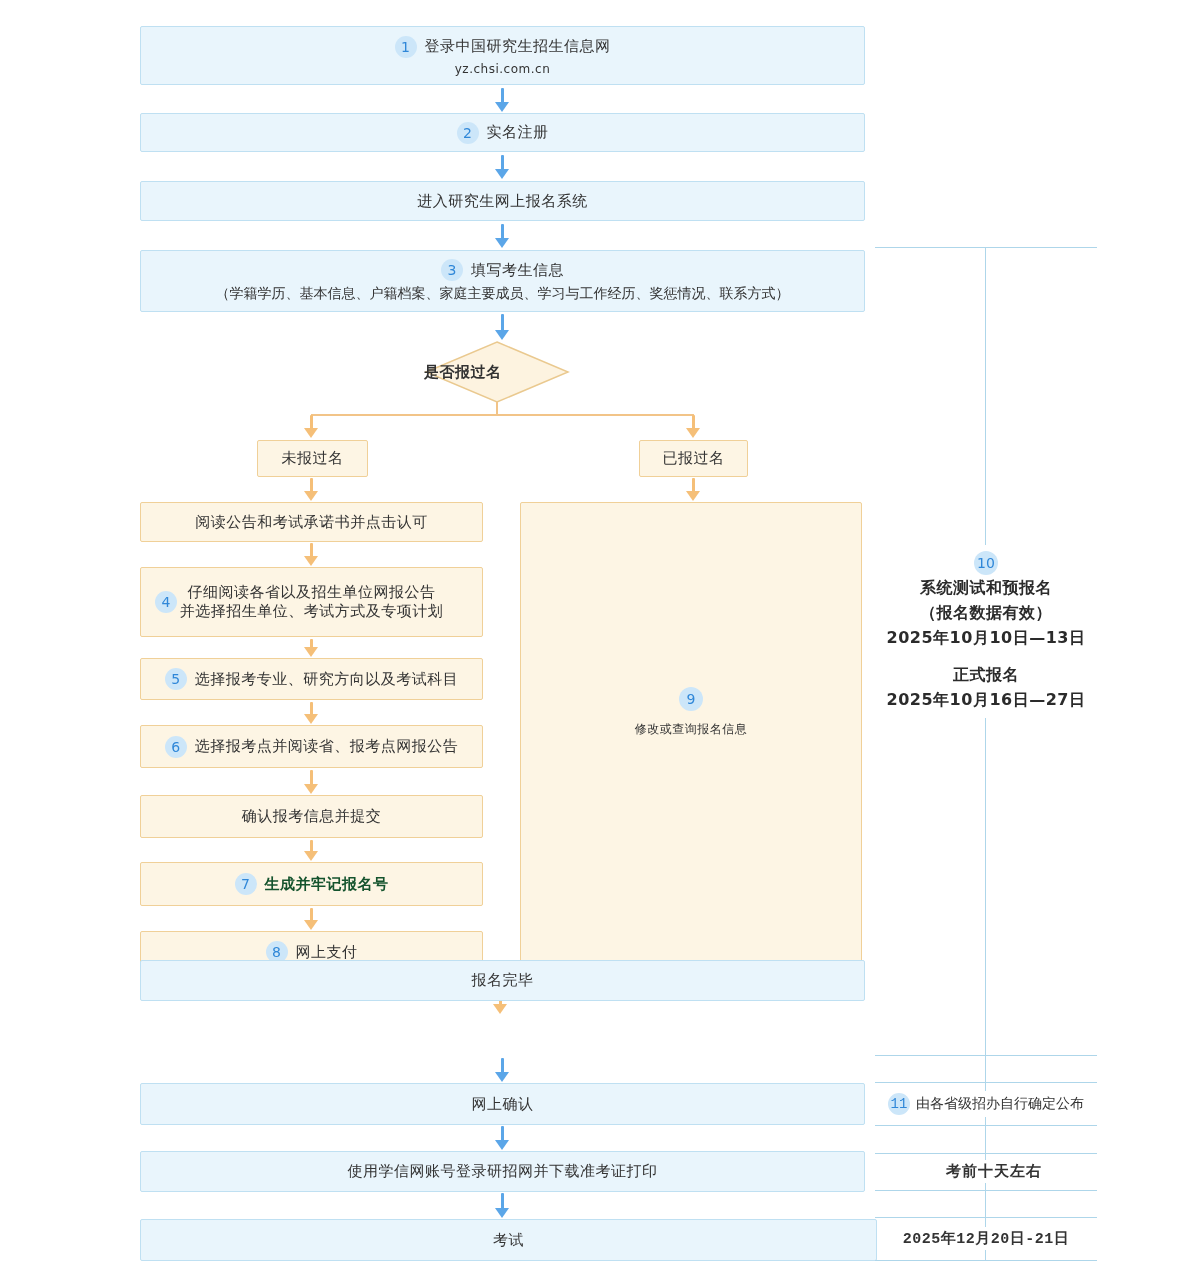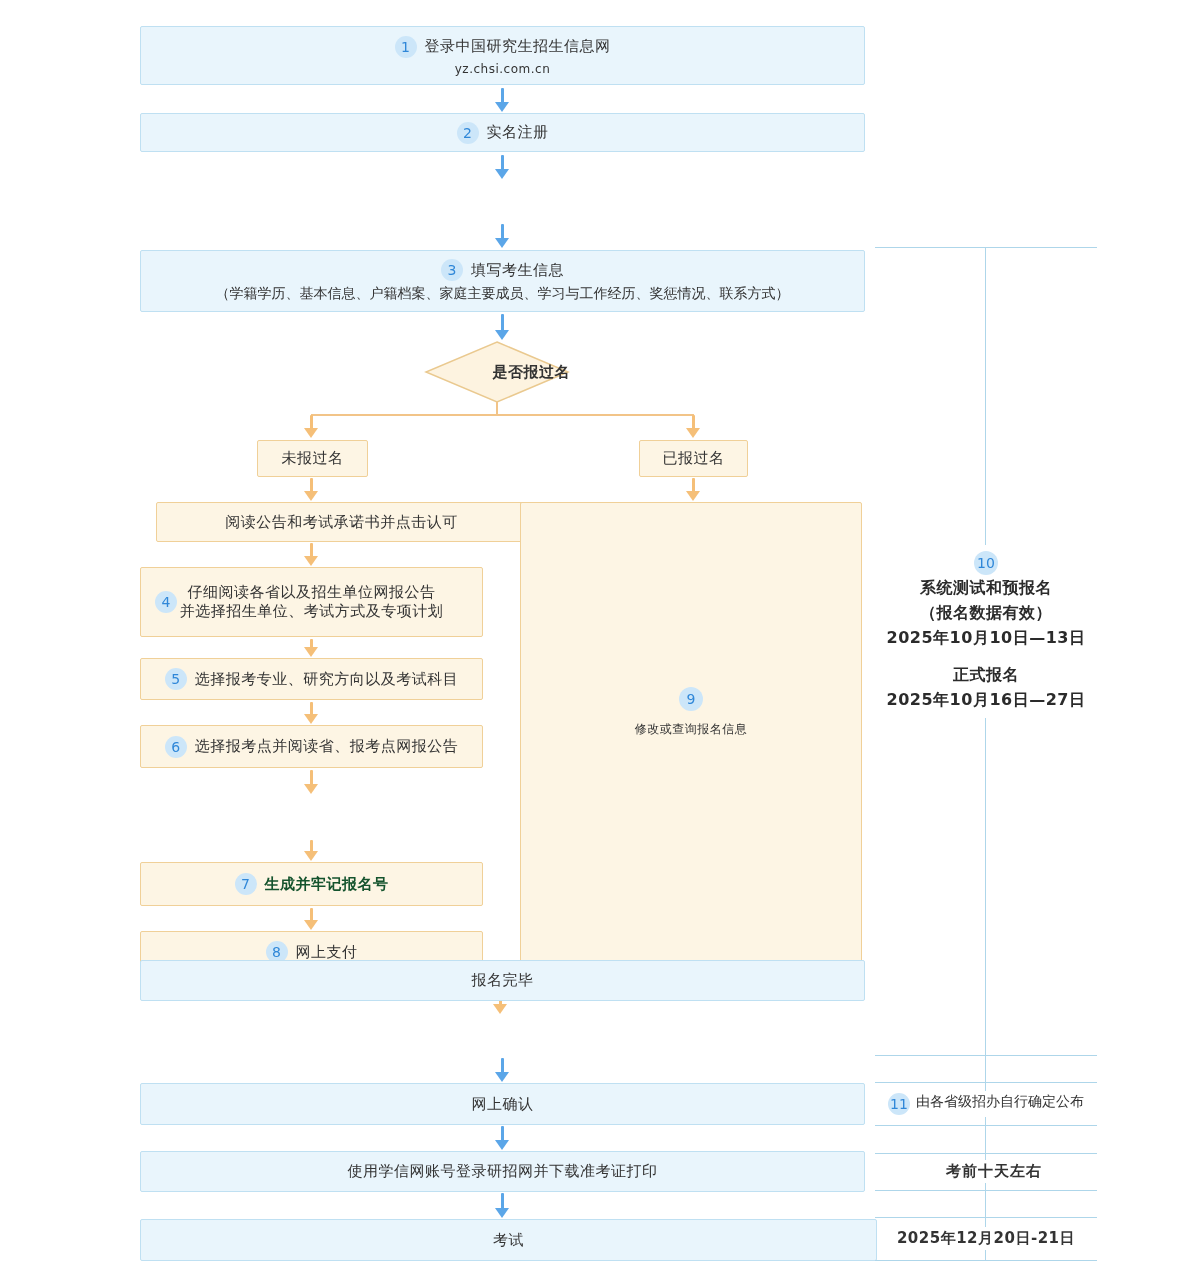--- a/index.html
+++ b/index.html
@@ -32,33 +32,33 @@
                 border-left:7px solid transparent;border-right:7px solid transparent;
                 border-top:10px solid var(--c);}
   .arrow.blue{--c:#5ba6e8;}
   .arrow.orange{--c:#f5bf78;}
 
   
   .cline{position:absolute;background:#f2c488;}
   .elbow{position:absolute;box-sizing:border-box;}
 
   
-  .diamond{position:absolute;display:flex;align-items:center;justify-content:flex-end;}
+  .diamond{position:absolute;display:flex;align-items:center;justify-content:flex-start;}
   .diamond svg{position:absolute;left:0;top:0;}
   .dtext{position:relative;font-size:15px;font-weight:600;color:#333;letter-spacing:.5px;}
 
   
   .hline{position:absolute;height:1px;background:#aed6ea;}
   .vline{position:absolute;width:1px;background:#aed6ea;}
   .side-block{position:absolute;background:#fff;text-align:center;color:#2b2b2b;padding:6px 0;}
   .side-block .bline{font-size:16px;font-weight:700;line-height:25px;letter-spacing:.5px;}
   .side-block .gap{height:12px;}
   .side-cell{position:absolute;display:flex;align-items:center;justify-content:center;color:#333;}
-  .cellbg{background:#fff;padding:2px 6px;display:inline-flex;align-items:flex-start;gap:6px;
-          white-space:nowrap;}
+  .cellbg{background:#fff;padding:2px 6px;display:inline-flex;align-items:center;gap:6px;
+          white-space:nowrap;font-family:Liberation Mono, monospace;}
   .cell-normal{font-size:14px;font-weight:500;letter-spacing:0;}
   .cell-semi{font-size:15px;font-weight:600;letter-spacing:1px;margin-left:16px;}
   .cell-bold{font-size:15px;font-weight:700;letter-spacing:.5px;}
 </style>
 </head>
 <body>
 
 <div class="canvas">
 
   <div class="box blue" style="left:140px;top:26px;width:725px;height:59px">
@@ -73,20 +73,23 @@
 
   <div class="box blue" style="left:140px;top:113px;width:725px;height:39px">
     <div class="row">
       <span class="num">2</span>
       <span>实名注册</span>
     </div>
   </div>
 
   <div class="arrow blue" style="left:494px;top:155px;height:24px"></div>
 
+  <div class="box blue" style="left:140px;top:181px;width:725px;height:40px">
+    <span>进入研究生网上报名系统</span>
+  </div>
 
   <div class="arrow blue" style="left:494px;top:224px;height:24px"></div>
 
   <div class="box blue" style="left:140px;top:250px;width:725px;height:62px">
     <div class="row">
       <span class="num">3</span>
       <span>填写考生信息</span>
     </div>
     <div class="sub small">（学籍学历、基本信息、户籍档案、家庭主要成员、学习与工作经历、奖惩情况、联系方式）</div>
   </div>
@@ -108,21 +111,21 @@
   <div class="box orange" style="left:257px;top:440px;width:111px;height:37px">
     <span>未报过名</span>
   </div>
   <div class="box orange" style="left:639px;top:440px;width:109px;height:37px">
     <span>已报过名</span>
   </div>
 
   <div class="arrow orange" style="left:303px;top:478px;height:23px"></div>
   <div class="arrow orange" style="left:685px;top:478px;height:23px"></div>
 
-  <div class="box orange" style="left:156px;top:502px;width:371px;height:40px">
+  <div class="box orange" style="left:140px;top:502px;width:343px;height:40px">
     <span>阅读公告和考试承诺书并点击认可</span>
   </div>
 
   <div class="arrow orange" style="left:303px;top:543px;height:23px"></div>
 
   <div class="box orange" style="left:140px;top:567px;width:343px;height:70px">
     <span class="num abs">4</span>
     <span>仔细阅读各省以及招生单位网报公告</span>
     <span>并选择招生单位、考试方式及专项计划</span>
   </div>
@@ -140,20 +143,23 @@
 
   <div class="box orange" style="left:140px;top:725px;width:343px;height:43px">
     <div class="row">
       <span class="num">6</span>
       <span>选择报考点并阅读省、报考点网报公告</span>
     </div>
   </div>
 
   <div class="arrow orange" style="left:303px;top:770px;height:24px"></div>
 
+  <div class="box orange" style="left:140px;top:795px;width:343px;height:43px">
+    <span>确认报考信息并提交</span>
+  </div>
 
   <div class="arrow orange" style="left:303px;top:840px;height:21px"></div>
 
   <div class="box orange" style="left:140px;top:862px;width:343px;height:44px">
     <div class="row">
       <span class="num">7</span>
       <span class="red">生成并牢记报名号</span>
     </div>
   </div>
 

